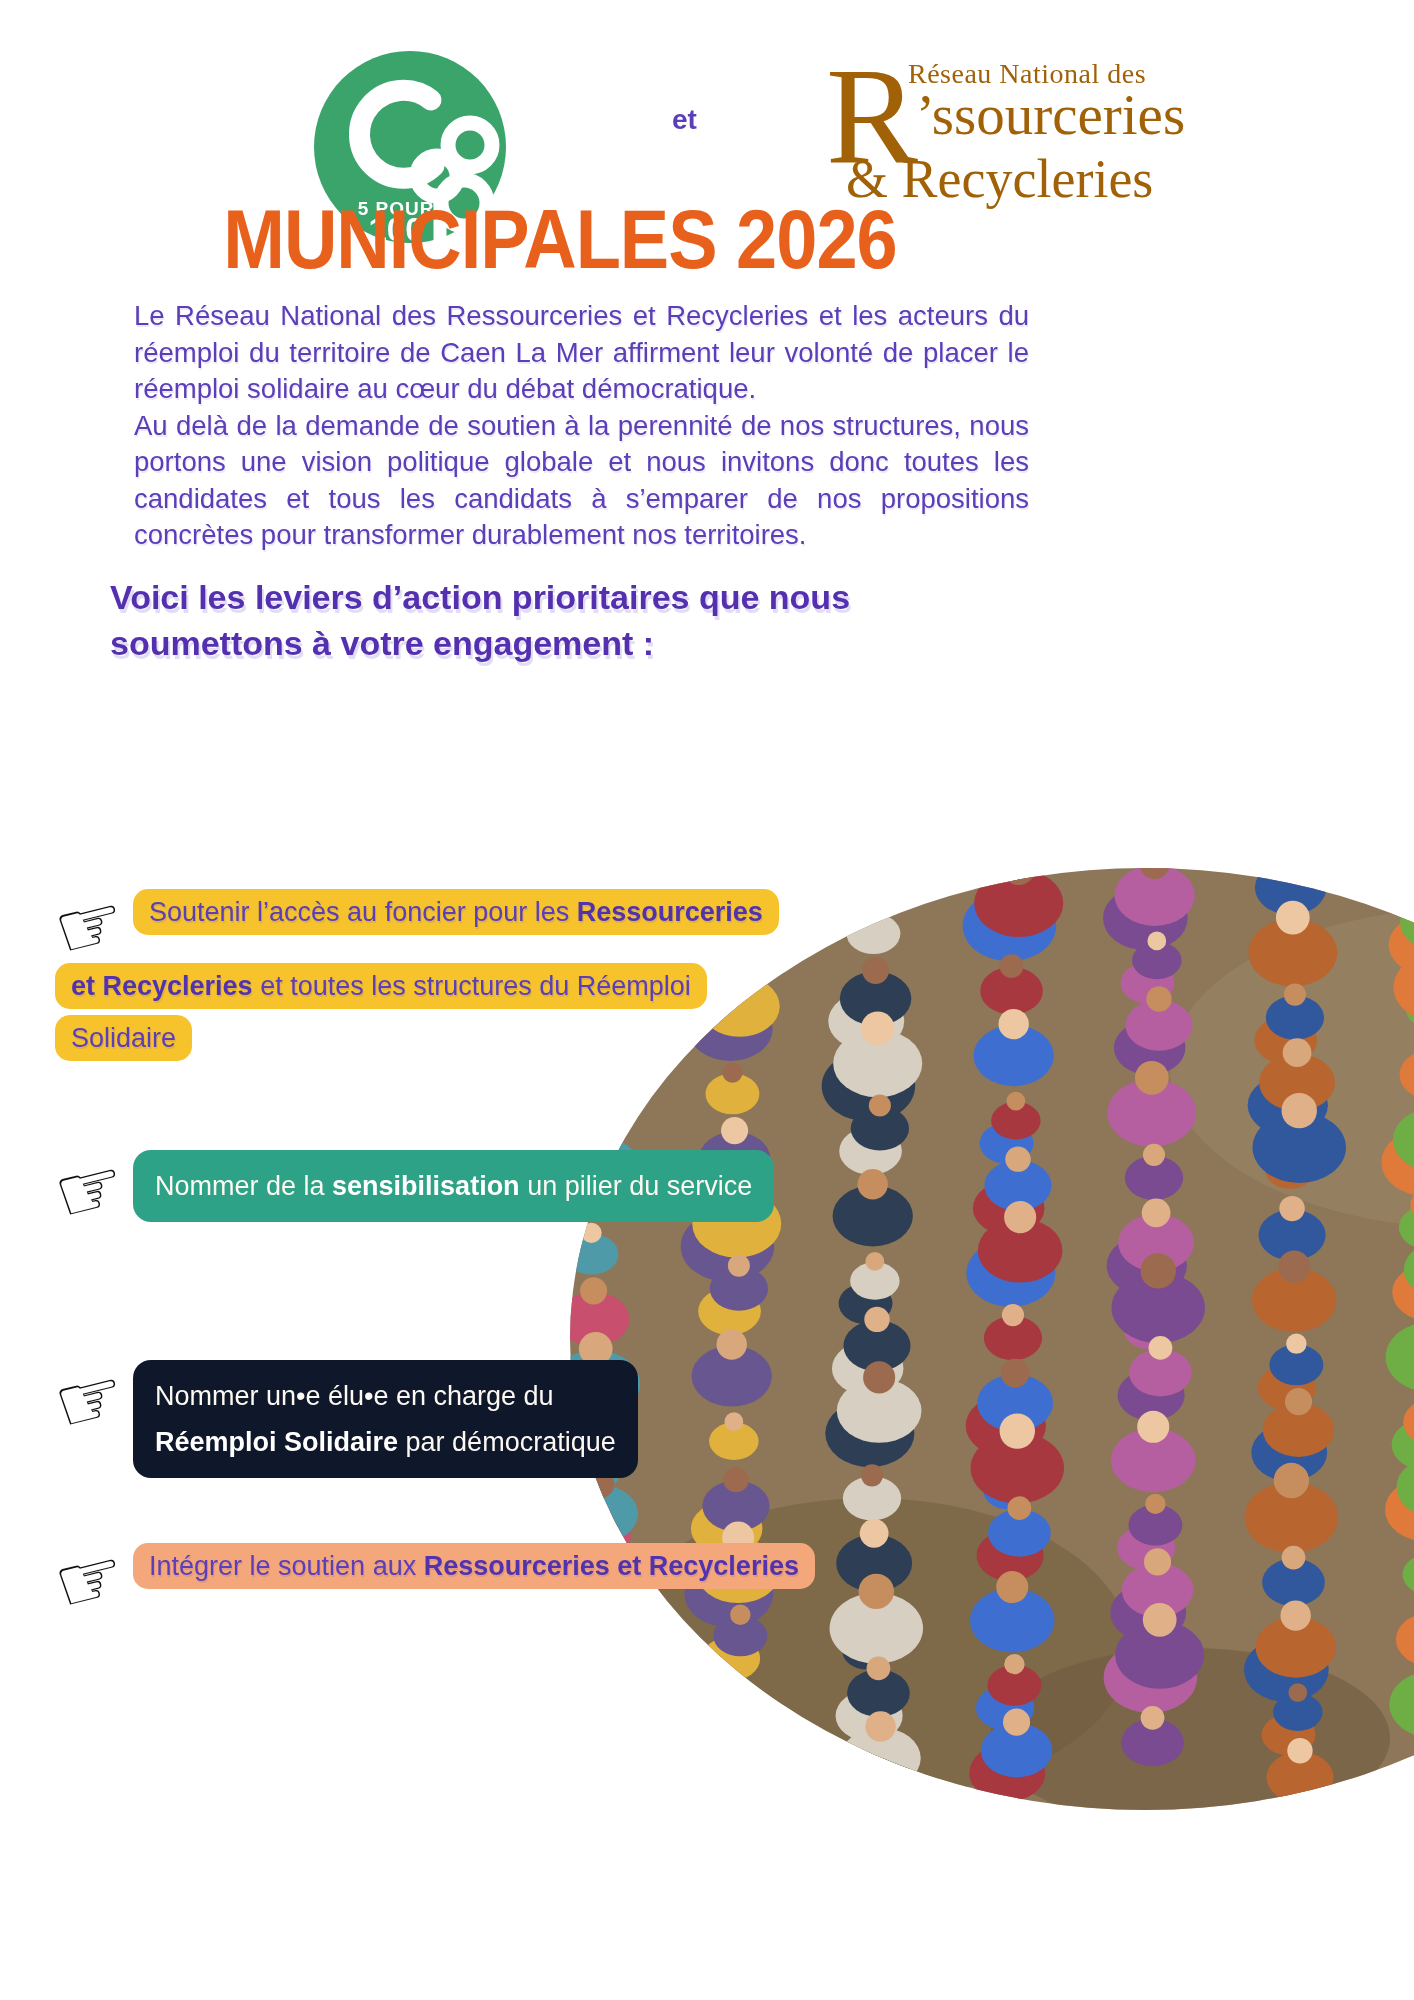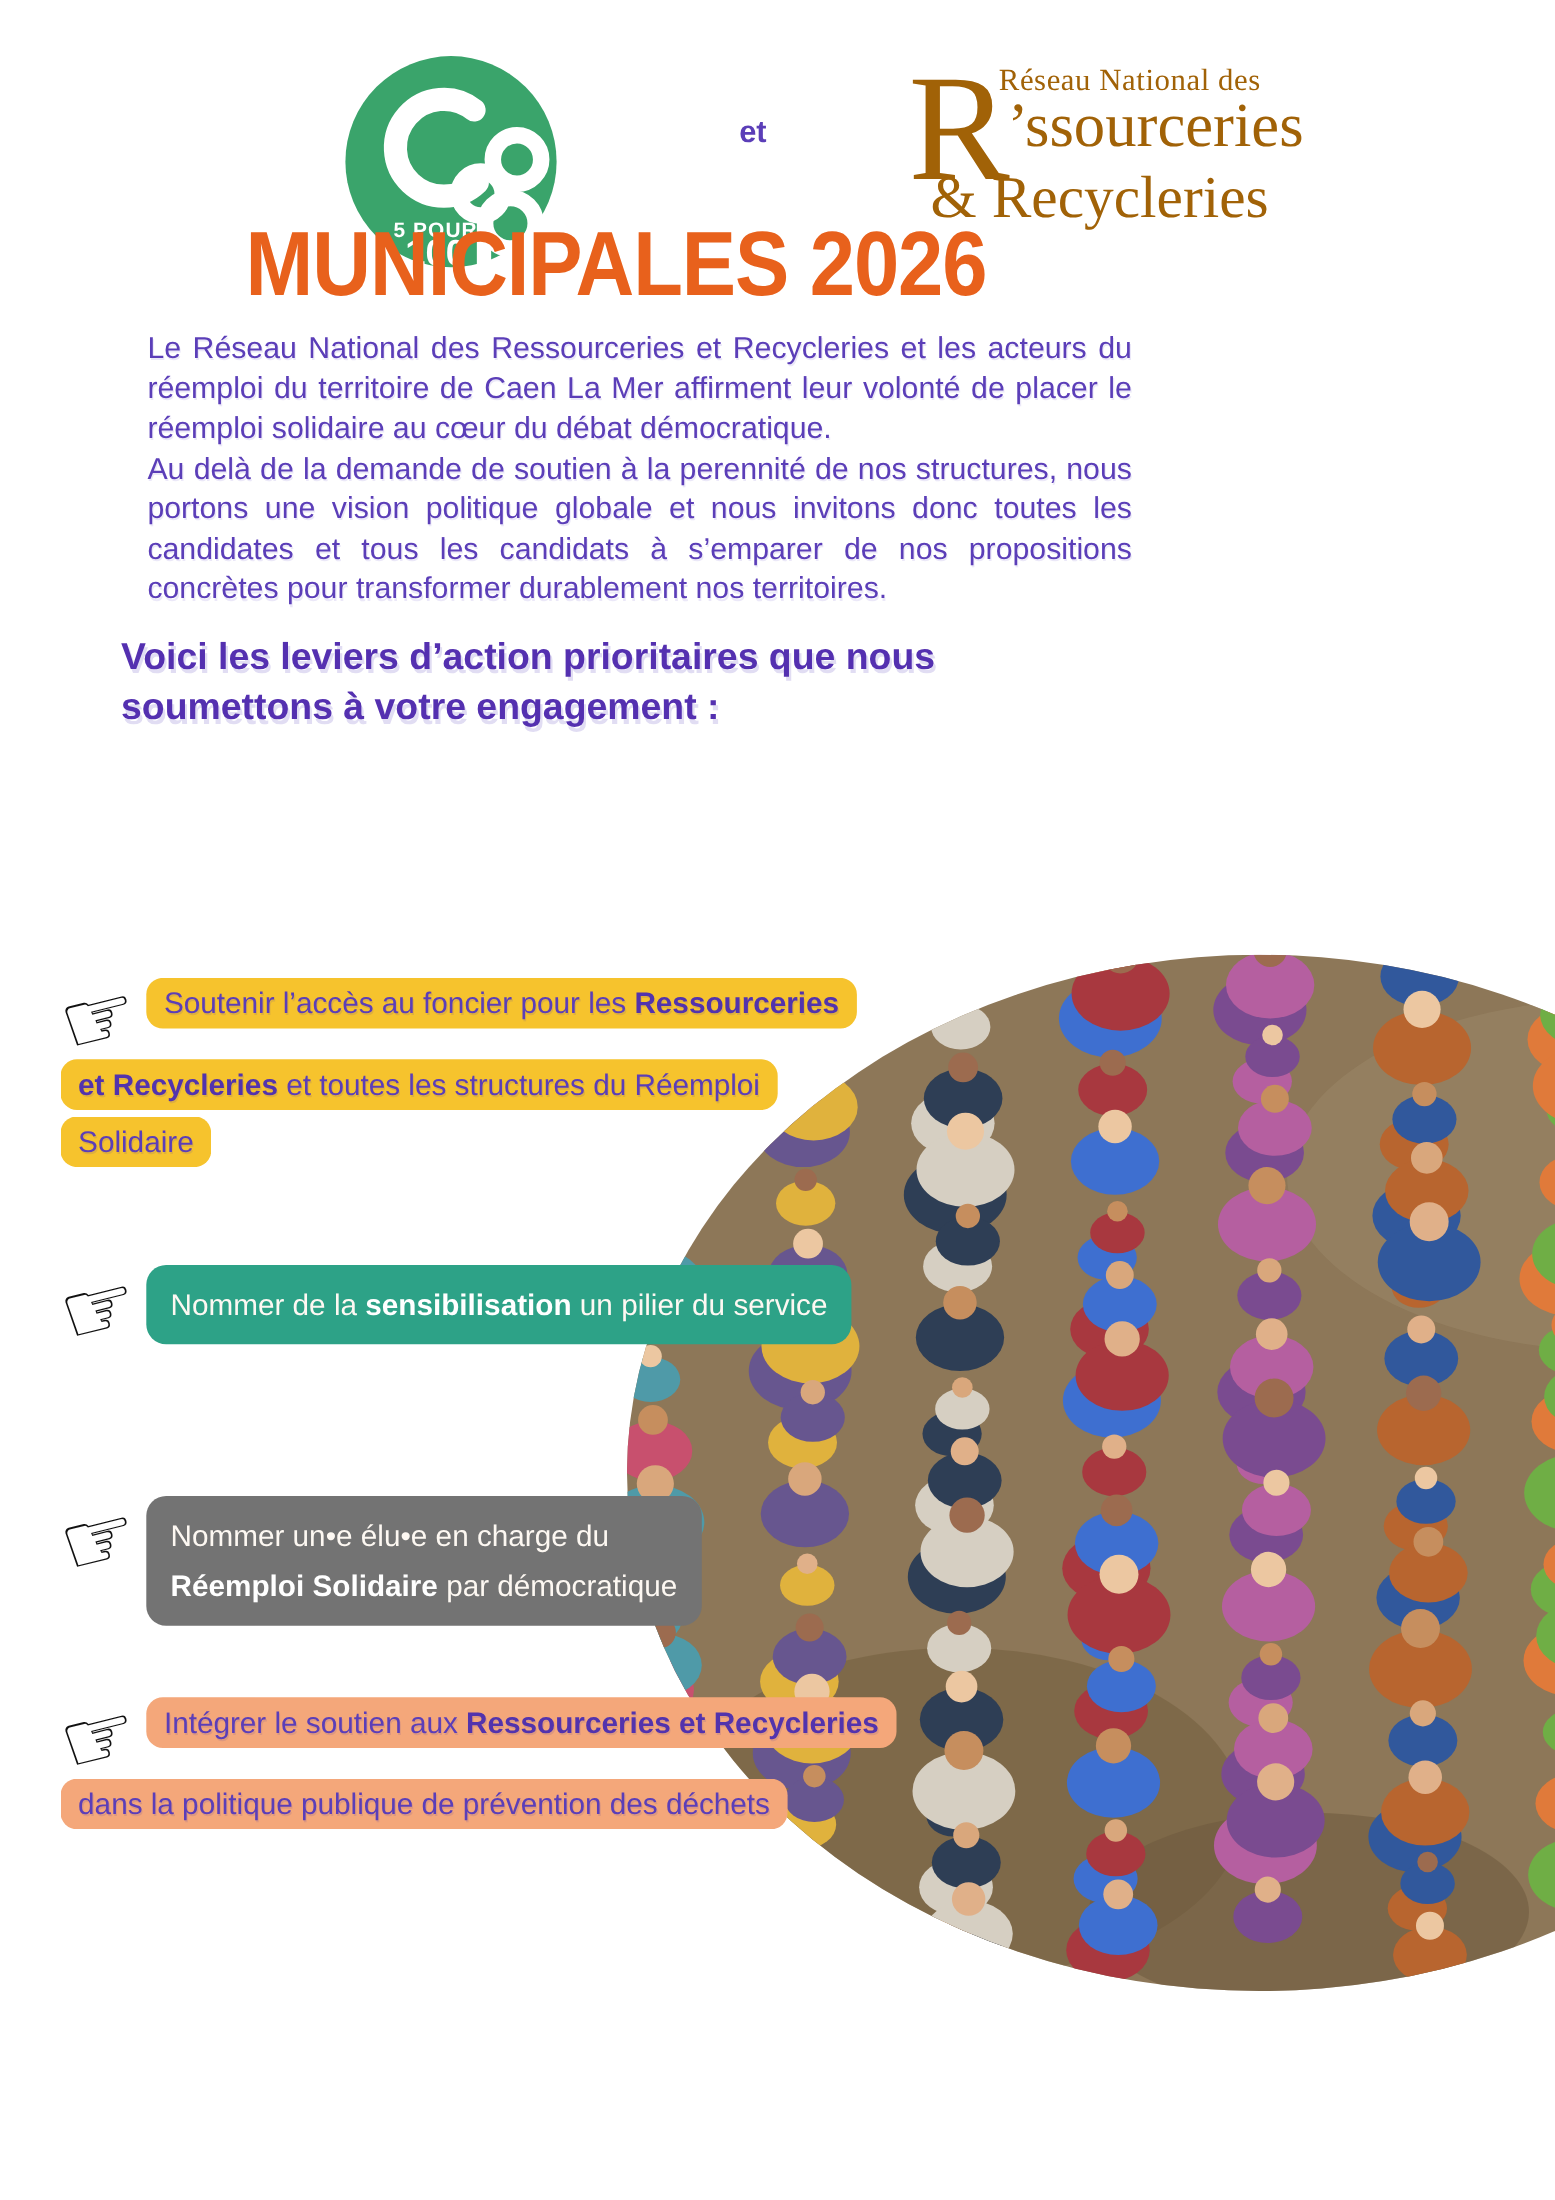--- a/index.html
+++ b/index.html
@@ -49,21 +49,21 @@
     line-height:52px; padding:8px 16px; border-radius:15px;
     -webkit-box-decoration-break:clone; box-decoration-break:clone;
     text-shadow:1px 2px 0 rgba(90,70,170,.15);
   }
   .hl.block{
     display:inline-block; line-height:46px; padding:13px 22px; border-radius:18px;
   }
   .hl.yellow{background:#f6c32d;}
   .hl.teal{background:#2da287; color:#fdf8f2;}
   .hl.teal strong{color:#ffffff;}
-  .hl.orange{background:#737373; color:#fdf8f2;}
+  .hl.orange{background:#0f172a; color:#fdf8f2;}
   .hl.orange strong{color:#ffffff;margin-top:24px;}
   .hl.salmon{background:#f4a77a;}
   
   .blob{
     position:absolute; left:570px; top:868px; width:1150px; height:942px;
     border-radius:50%; overflow:hidden; z-index:3;
   }
   
   .banner{
     position:absolute; left:0; top:1777px; width:1414px; height:223px;
@@ -107,21 +107,21 @@
     <p>Le Réseau National des Ressourceries et Recycleries et les acteurs du réemploi du territoire de Caen La Mer affirment leur volonté de placer le réemploi solidaire au cœur du débat démocratique.</p>
     <p>Au delà de la demande de soutien à la perennité de nos structures, nous portons une vision politique globale et nous invitons donc toutes les candidates et tous les candidats à s’emparer de nos propositions concrètes pour transformer durablement nos territoires.</p>
   </div>
 
   <h2 class="subheading"><span>Voici les leviers d’action prioritaires que nous</span><br><span>soumettons à votre engagement :</span></h2>
 
   <div id="bullets">
       <div class="bullet-row" style="top: 886px;"><span class="hand">☞</span><span class="hl yellow clone"><span>Soutenir l’accès au foncier pour les </span><strong>Ressourceries</strong><br><strong>et Recycleries</strong><span> et toutes les structures du Réemploi</span><br><span>Solidaire</span></span></div>
       <div class="bullet-row" style="top: 1150px;"><span class="hand">☞</span><span class="hl teal block"><span>Nommer de la </span><strong>sensibilisation</strong><span> un pilier du service</span><br></span></div>
       <div class="bullet-row" style="top: 1360px;"><span class="hand">☞</span><span class="hl orange block"><span>Nommer un•e élu•e en charge du</span><br><strong>Réemploi Solidaire</strong><span> par démocratique</span></span></div>
-      <div class="bullet-row" style="top: 1540px;"><span class="hand">☞</span><span class="hl salmon clone"><span>Intégrer le soutien aux </span><strong>Ressourceries et Recycleries</strong><br><span>dans la politique publique de prévention des déchets</span></span></div>
+      <div class="bullet-row" style="top: 1540px;"><span class="hand">☞</span><span class="hl salmon clone"><span>Intégrer le soutien aux </span><strong>Ressourceries et Recycleries</strong><br></span></div>
     </div>
 
   <div class="blob">
     <svg id="crowd" width="1150" height="942" viewBox="0 0 1150 942">
       <rect x="0" y="0" width="1150" height="942" fill="#8d7758"></rect>
       <ellipse cx="300" cy="780" rx="260" ry="150" fill="#75603f" opacity=".6"></ellipse>
       <ellipse cx="900" cy="200" rx="300" ry="160" fill="#9a8566" opacity=".6"></ellipse>
       <ellipse cx="620" cy="870" rx="200" ry="90" fill="#6e5a3e" opacity=".55"></ellipse>
       <g id="crowd-g">
           <ellipse cx="15" cy="191.28" rx="24.75" ry="18.75" fill="#c8506e"></ellipse>

